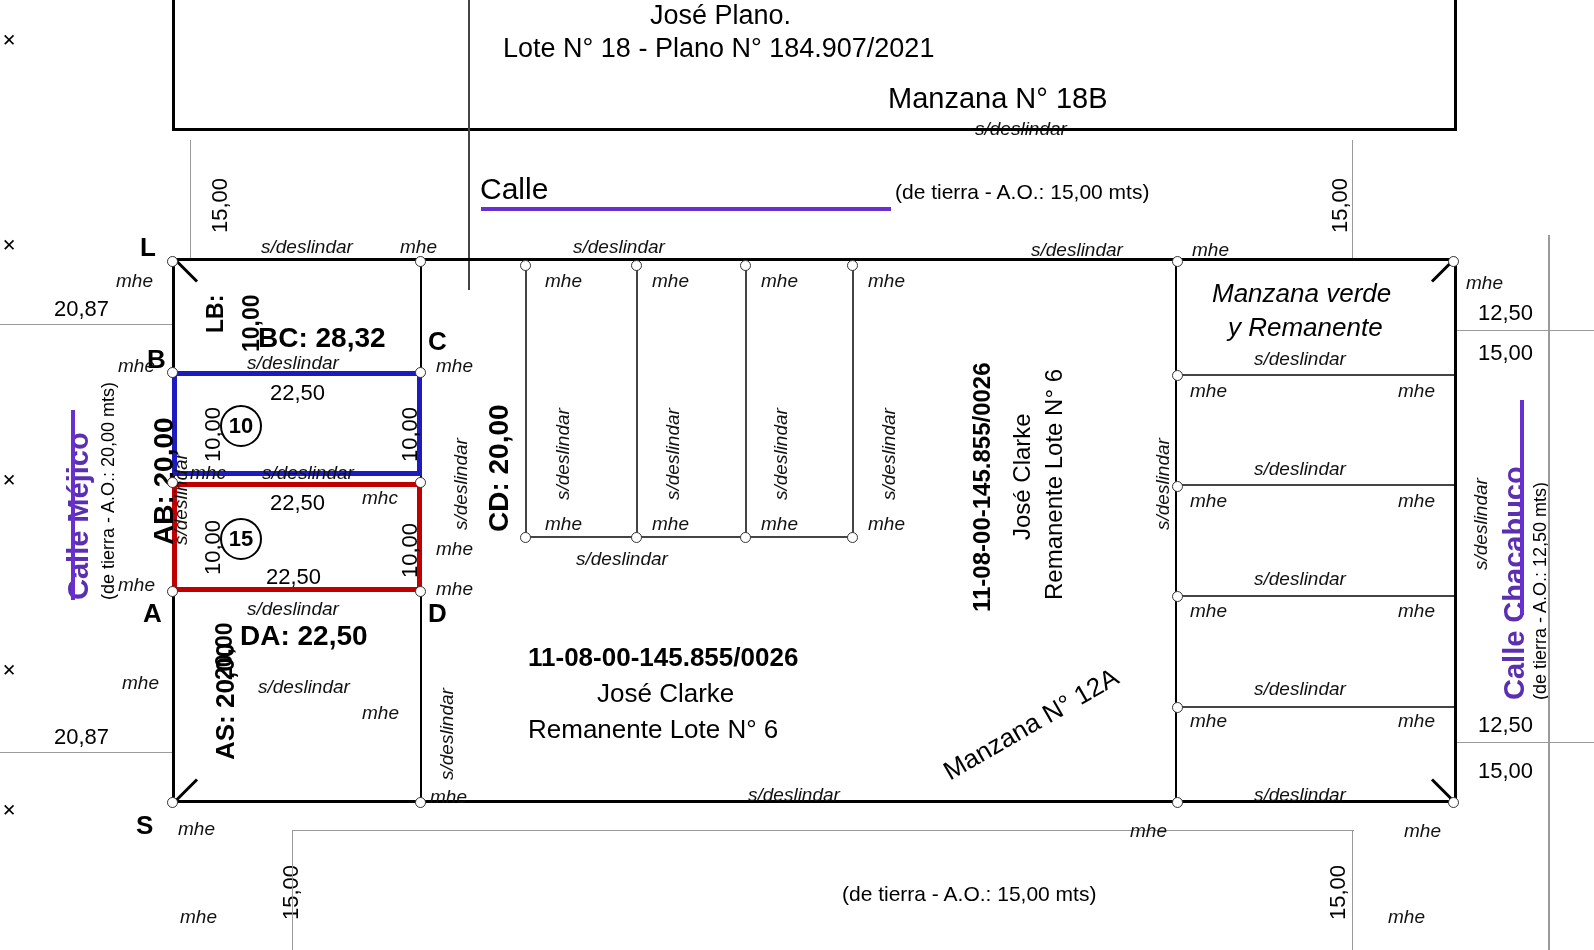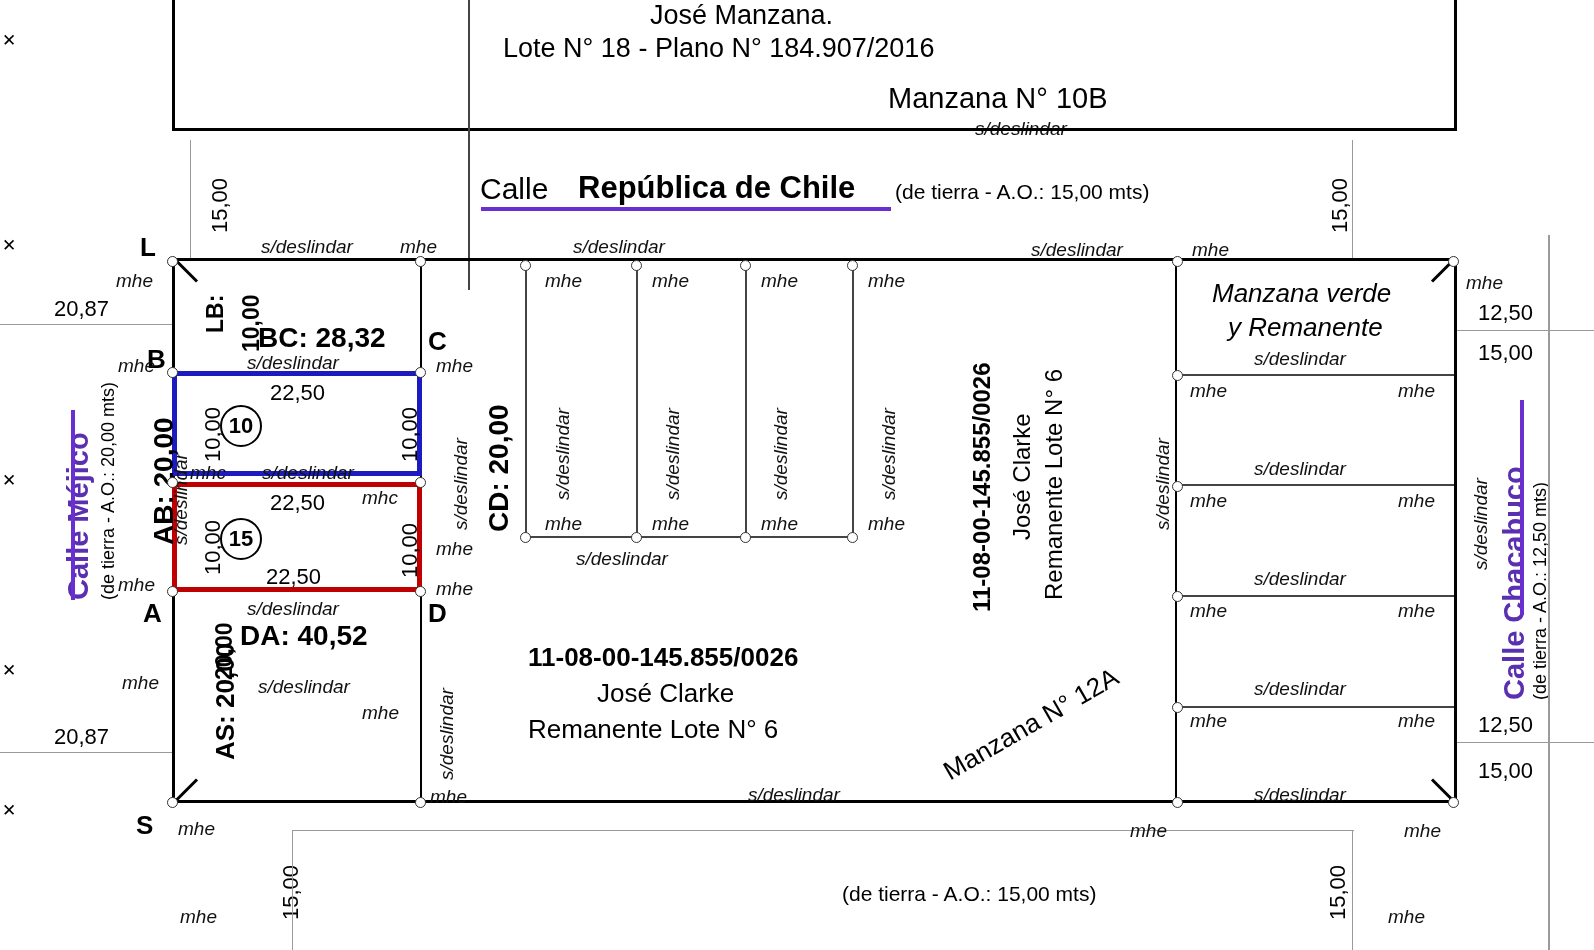--- a/index.html
+++ b/index.html
@@ -23,32 +23,31 @@
   .purple{color:#5a2fb0;}
   .big{font-size:27px;}
   .mid{font-size:22px;}
   .xs{font-size:17px;}
 </style>
 </head>
 <body>
 
 <div id="stage">
 
-  <div class="t big" style="left:650px;top:0px;font-size:27px;">José Manzana.</div>
-  <div class="t big" style="left:503px;top:33px;font-size:27px;">Lote N° 18 - Plano N° 184.907/2016</div>
-  <div class="t big" style="left:888px;top:82px;font-size:29px;">Manzana N° 10B</div>
+  <div class="t big" style="left:650px;top:0px;font-size:27px;">José Plano.</div>
+  <div class="t big" style="left:503px;top:33px;font-size:27px;">Lote N° 18 - Plano N° 184.907/2021</div>
+  <div class="t big" style="left:888px;top:82px;font-size:29px;">Manzana N° 18B</div>
   <div class="t sd" style="left:975px;top:118px;">s/deslindar</div>
 
   <div class="ln" style="left:172px;top:0px;width:3px;height:130px;"></div>
   <div class="ln" style="left:172px;top:128px;width:1285px;height:3px;"></div>
   <div class="ln" style="left:1454px;top:0px;width:3px;height:130px;"></div>
   <div class="ln thin" style="left:468px;top:0px;width:2px;height:290px;"></div>
 
   <div class="t" style="left:480px;top:172px;font-size:30px;">Calle </div>
-  <div class="t b" style="left:578px;top:170px;font-size:31px;">República de Chile</div>
   <div class="t" style="left:895px;top:180px;font-size:21px;">(de tierra - A.O.: 15,00 mts)</div>
   <div class="ln" style="left:481px;top:207px;width:410px;height:4px;background:#6a2fd0;"></div>
 
   <div class="t mid rot90" style="left:207px;top:233px;">15,00</div>
   <div class="t mid rot90" style="left:1327px;top:233px;">15,00</div>
   <div class="ln grey" style="left:190px;top:140px;width:1px;height:120px;"></div>
   <div class="ln grey" style="left:1352px;top:140px;width:1px;height:120px;"></div>
 
   <div class="ln" style="left:172px;top:258px;width:1285px;height:3px;"></div>
   <div class="ln" style="left:172px;top:800px;width:1285px;height:3px;"></div>
@@ -86,21 +85,21 @@
 
   <div class="t mid" style="left:270px;top:380px;">22,50</div>
   <div class="t mid" style="left:270px;top:490px;">22,50</div>
   <div class="t mid" style="left:266px;top:564px;">22,50</div>
   <div class="t mid rot90" style="left:200px;top:462px;">10,00</div>
   <div class="t mid rot90" style="left:397px;top:462px;">10,00</div>
   <div class="t mid rot90" style="left:200px;top:575px;">10,00</div>
   <div class="t mid rot90" style="left:397px;top:578px;">10,00</div>
 
   <div class="t b" style="left:258px;top:322px;font-size:28px;">BC: 28,32</div>
-  <div class="t b" style="left:240px;top:620px;font-size:28px;">DA: 40,52</div>
+  <div class="t b" style="left:240px;top:620px;font-size:28px;">DA: 22,50</div>
   <div class="t b rot90" style="left:148px;top:545px;font-size:28px;">AB: 20,00</div>
   <div class="t b rot90" style="left:483px;top:532px;font-size:28px;">CD: 20,00</div>
   <div class="t b rot90" style="left:202px;top:333px;font-size:23px;">LB:</div>
   <div class="t b rot90" style="left:238px;top:352px;font-size:23px;">10,00</div>
   <div class="t b rot90" style="left:210px;top:760px;font-size:26px;">AS: 20,00</div>
   <div class="t b rot90" style="left:211px;top:680px;font-size:23px;">20,00</div>
 
   <div class="t b" style="left:140px;top:232px;font-size:26px;">L</div>
   <div class="t b" style="left:147px;top:344px;font-size:26px;">B</div>
   <div class="t b" style="left:428px;top:326px;font-size:26px;">C</div>

